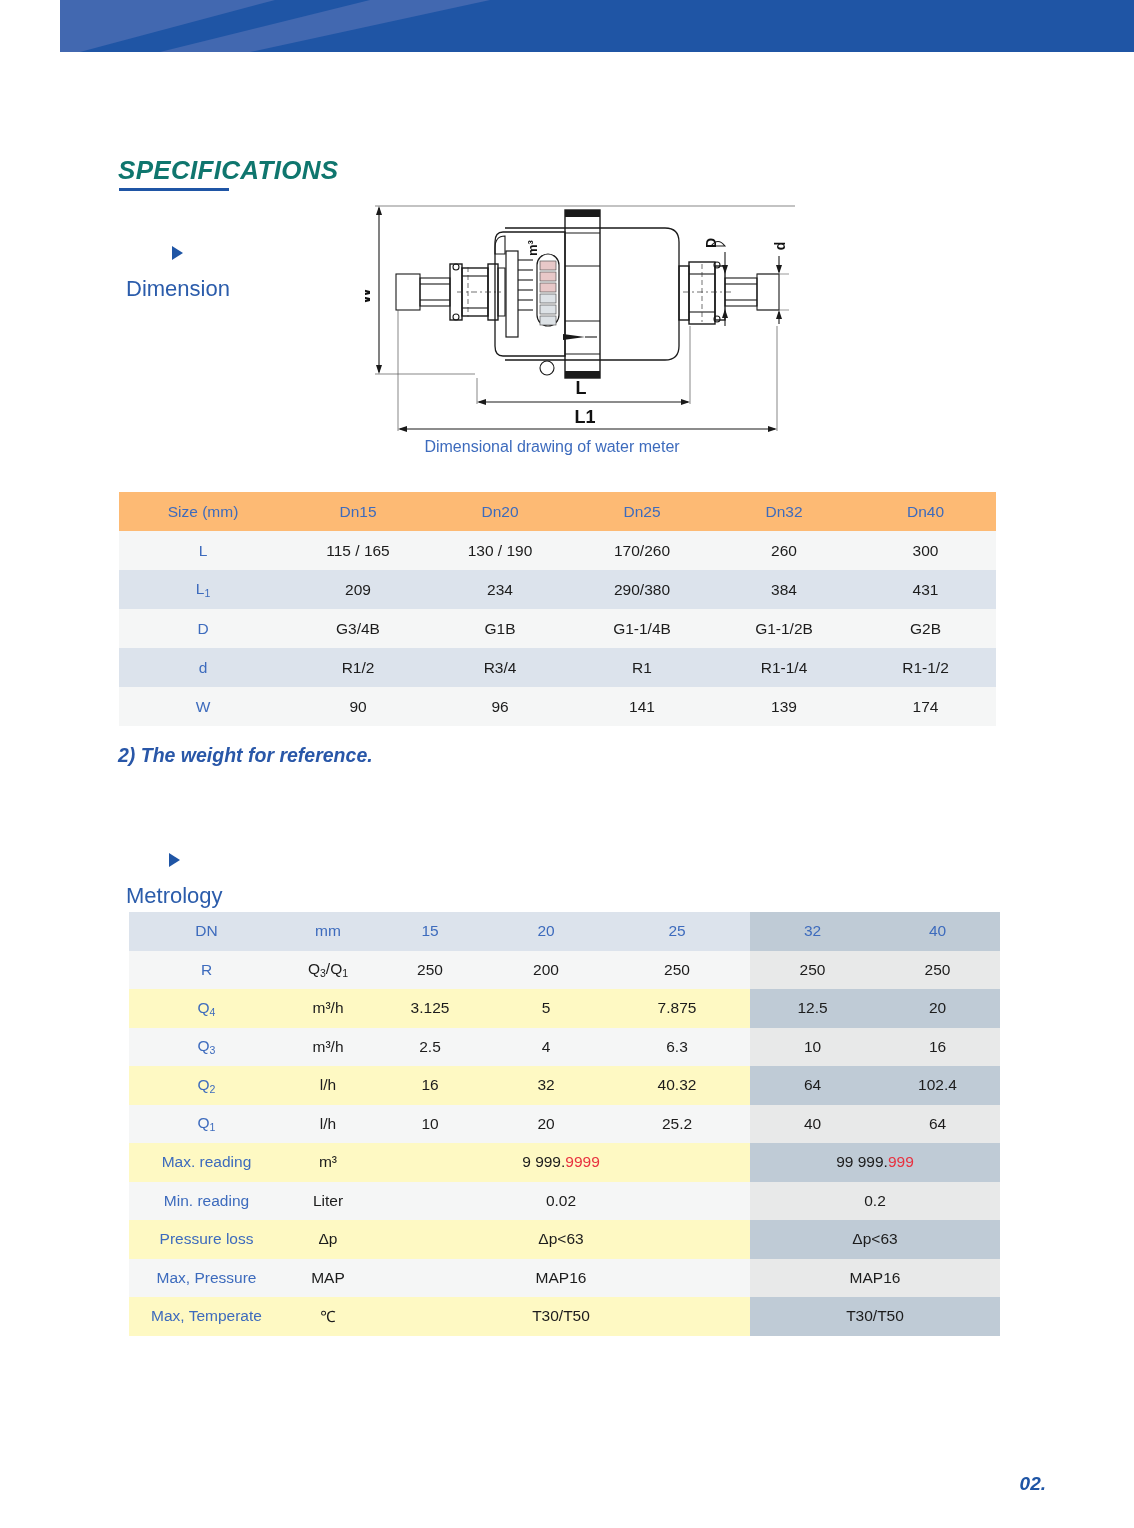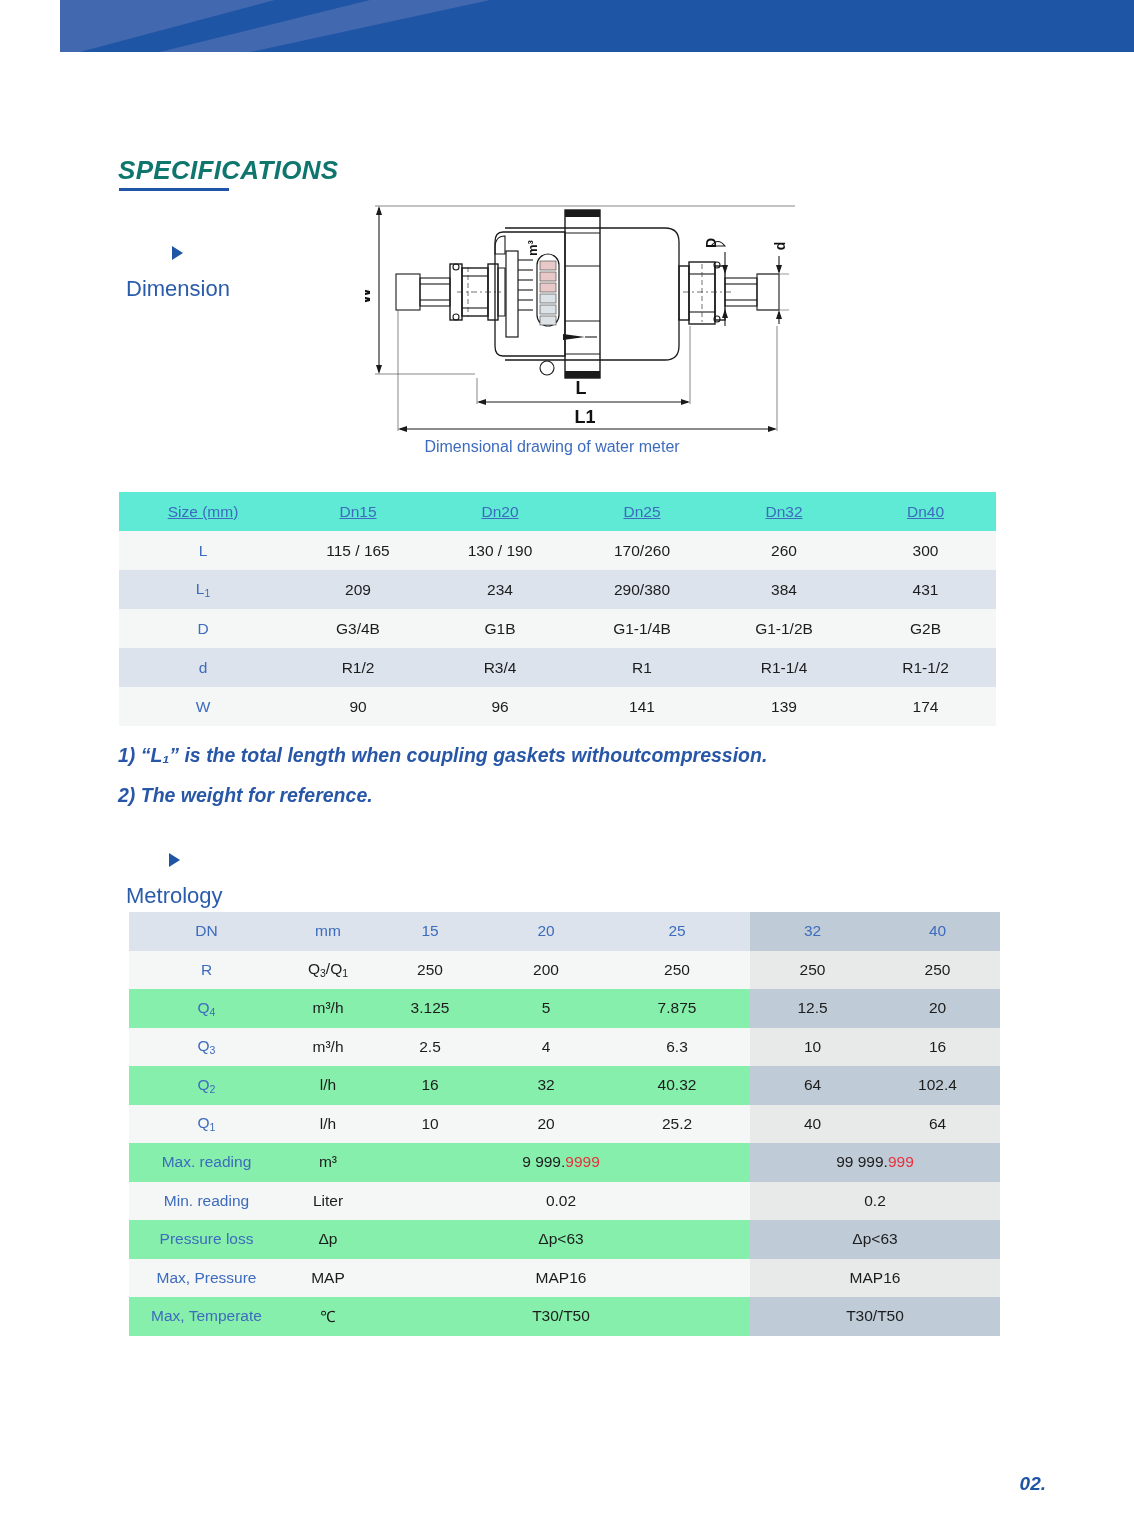--- a/index.html
+++ b/index.html
@@ -113,36 +113,36 @@
   }
   .dim-table td {
     height: 39px;
     text-align: center;
     font-size: 15.5px;
     color: #1c1c1c;
     padding: 0;
   }
   .dim-table tr.odd td { background: #dce3ec; }
   .dim-table tr.even td { background: #f5f6f6; }
-  .dim-table tr.hdr td { background: #5eead4; color: #3d6bbd; text-decoration: underline; }
+  .dim-table tr.hdr td { background: #fdba74; color: #3d6bbd; }
   .dim-table td.rowhead { color: #3d6bbd; }
 
   .met-table {
     position: absolute;
     left: 129px; top: 912px;
     width: 871px;
   }
   .met-table td {
     height: 38.5px;
     text-align: center;
     font-size: 15.5px;
     color: #1c1c1c;
     padding: 0;
   }
-  .met-table tr.odd td { background: #86efac; }
+  .met-table tr.odd td { background: #fef9c3; }
   .met-table tr.even td { background: #f5f6f6; }
   .met-table tr.hdr td { background: #dce3ec; color: #3d6bbd; }
   .met-table td.rowhead { color: #3d6bbd; }
   .met-table tr.odd td.shaded { background: #bfcbd6; }
   .met-table tr.even td.shaded { background: #e8e9e9; }
   .met-table tr.hdr td.shaded { background: #bfcbd6; color: #3d6bbd; }
   .red { color: #e8313f; }
 
   
   .notes {
@@ -360,21 +360,20 @@
       <td>90</td>
       <td>96</td>
       <td>141</td>
       <td>139</td>
       <td>174</td>
     </tr>
   </tbody>
 </table>
 
 <div class="notes">
-  <div class="note-line">1) “L₁” is the total length when coupling gaskets withoutcompression.</div>
   <div class="note-line">2) The weight for reference.</div>
 </div>
 
 <div class="sub-head" id="sub-head-metrology">
   <span class="bullet-tri"></span>
   <span class="sub-head-label">Metrology</span>
 </div>
 
 <table class="met-table">
   <colgroup>

